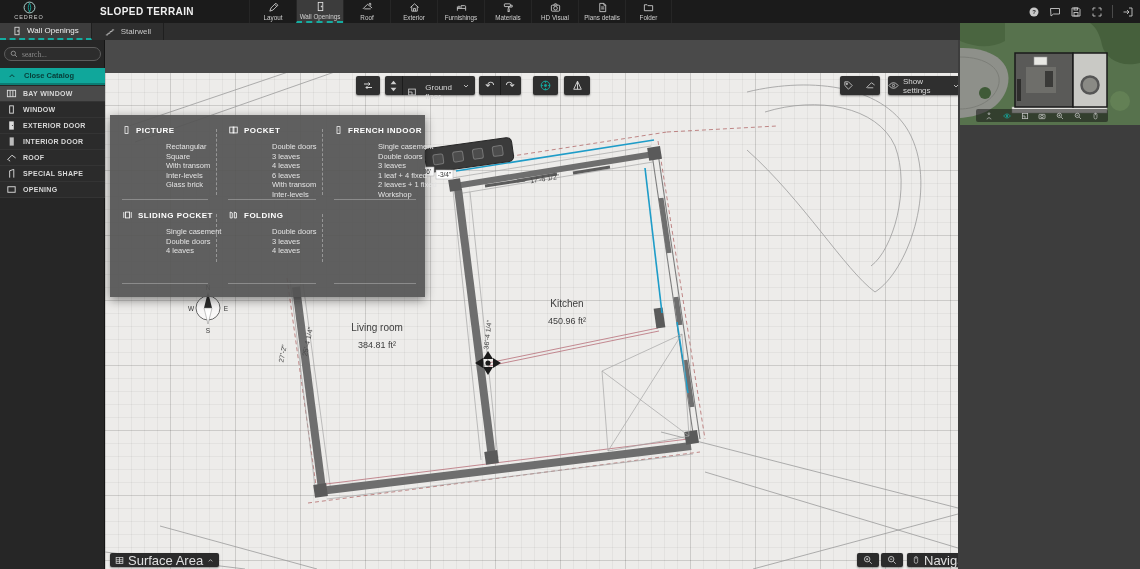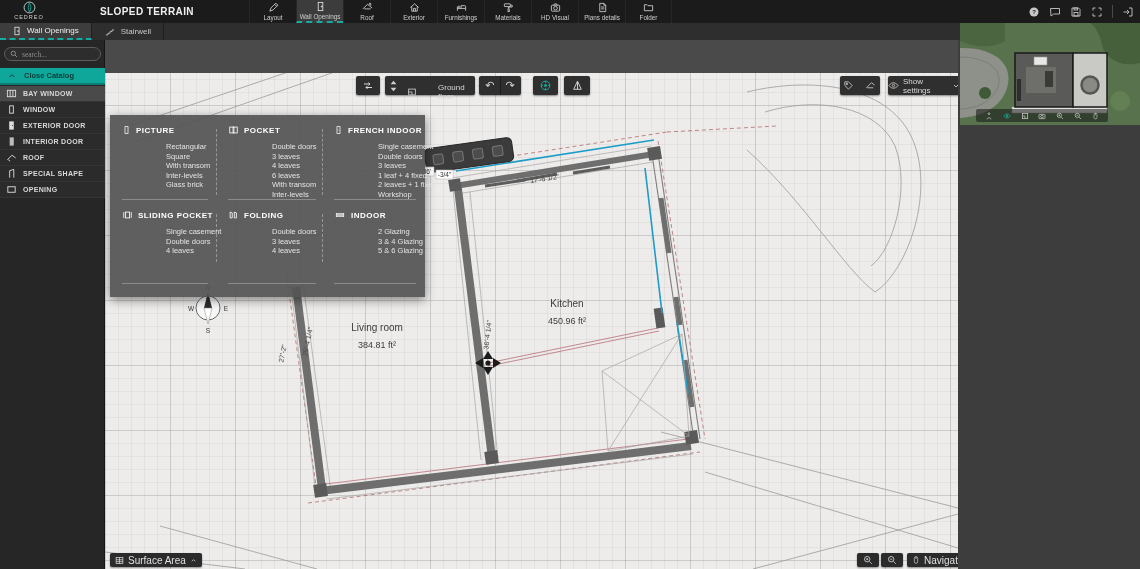--- a/index.html
+++ b/index.html
@@ -61,21 +61,21 @@
   .cletter { font-size:6.5px; fill:#333; }
 
   
   .cbtn { position:absolute; top:36px; height:19px; background:#2f2f2f; border-radius:2px; display:flex; align-items:center; justify-content:center; color:#d8d8d8; font-size:8px; box-shadow:0 1px 2px rgba(0,0,0,.45); z-index:3; cursor:pointer; }
   .cbtn .cell { display:flex; align-items:center; justify-content:center; height:100%; padding:0 5px; }
   .cbtn .sep { width:1px; height:19px; background:#1c1c1c; }
   .stepper { display:flex; flex-direction:column; gap:2px; align-items:center; }
   .glyph { font-size:11px; line-height:1; }
 
   
-  .bbtn { position:absolute; height:14px; background:#2b2b2b; border-radius:2px; display:flex; align-items:center; gap:4px; padding:0 5px; color:#e0e0e0; font-size:10px; z-index:3; cursor:pointer; box-shadow:0 1px 2px rgba(0,0,0,.4); }
+  .bbtn { position:absolute; height:14px; background:#2b2b2b; border-radius:2px; display:flex; align-items:center; gap:4px; padding:0 5px; color:#e0e0e0; font-size:13px; z-index:3; cursor:pointer; box-shadow:0 1px 2px rgba(0,0,0,.4); }
 
   
   #catalog { left:110px; top:115px; width:315px; height:182px; background:rgba(84,84,84,.93); box-shadow:0 3px 10px rgba(0,0,0,.45); z-index:10; }
   .sec { position:absolute; }
   .sec-h { display:flex; align-items:center; gap:5px; color:#fff; font-size:8px; font-weight:bold; letter-spacing:.5px; margin-bottom:7px; white-space:nowrap; }
   .sec-items div { font-size:7.5px; color:#e3e3e3; line-height:9.5px; cursor:pointer; white-space:nowrap;margin-left:44px; }
   .col-sep { position:absolute; width:0; border-left:1px dashed rgba(255,255,255,.35); }
   .row-hr { position:absolute; height:0; border-top:1px solid rgba(255,255,255,.28); }
 
   
@@ -459,21 +459,21 @@
     <div class="cbtn" style="left:280px; width:90px; justify-content:flex-start;">
       <div class="cell stepper">
         <svg width="7" height="5" viewBox="0 0 12 8">
             <path d="M1 7L6 1l5 6z" fill="#cfcfcf"></path>
           </svg>
         <svg width="7" height="5" viewBox="0 0 12 8">
             <path d="M1 1l5 6 5-6z" fill="#cfcfcf"></path>
           </svg>
       </div>
       <div class="sep"></div>
-      <div class="cell" style="gap:21px; flex:1;margin-top:12px;">
+      <div class="cell" style="gap:8px; flex:1;margin-top:12px;">
         <span>
             <svg width="10" height="10" viewBox="0 0 24 24" fill="none" stroke="#cfcfcf" stroke-width="2">
               <rect x="4" y="5" width="16" height="14"></rect>
               <path d="M4 12h8v7"></path>
             </svg>
           </span>
         <span>Ground floor</span>
       </div>
       <div class="cell">
         <svg width="8" height="8" viewBox="0 0 24 24" fill="none" stroke="#cfcfcf" stroke-width="2.6">
@@ -691,36 +691,20 @@
           </span>
           <span>FOLDING</span>
         </div>
       <div class="sec-items">
         <div>Double doors</div>
         <div>3 leaves</div>
         <div>4 leaves</div>
       </div>
     </div>
 
-    <div class="sec" style="left:224px; top:95px; width:88px;">
-      <div class="sec-h">
-          <span>
-            <svg width="12" height="10" viewBox="0 0 24 24" fill="none" stroke="#fff" stroke-width="1.6">
-              <rect x="3" y="8" width="18" height="8"></rect>
-              <path d="M3 11h18M3 13.5h18"></path>
-            </svg>
-          </span>
-          <span>INDOOR</span>
-        </div>
-      <div class="sec-items">
-        <div>2 Glazing</div>
-        <div>3 &amp; 4 Glazing</div>
-        <div>5 &amp; 6 Glazing</div>
-      </div>
-    </div>
   </div>
 
   <div id="right-panel" class="abs"></div>
 
   <div id="preview" class="abs">
     <svg width="180" height="102" viewBox="0 0 180 102">
       <rect width="180" height="102" fill="#57724d"></rect>
       <path d="M130 0h50v40c-20 5-35-5-38-18 -2-10-6-18-12-22z" fill="#46603c"></path>
       <path d="M0 0h45v18c-15 8-30 6-45 0z" fill="#4a6540"></path>
       <path d="M0 25 C35 24 56 42 46 68 C38 88 16 94 0 95 Z" fill="#8e908a"></path>

